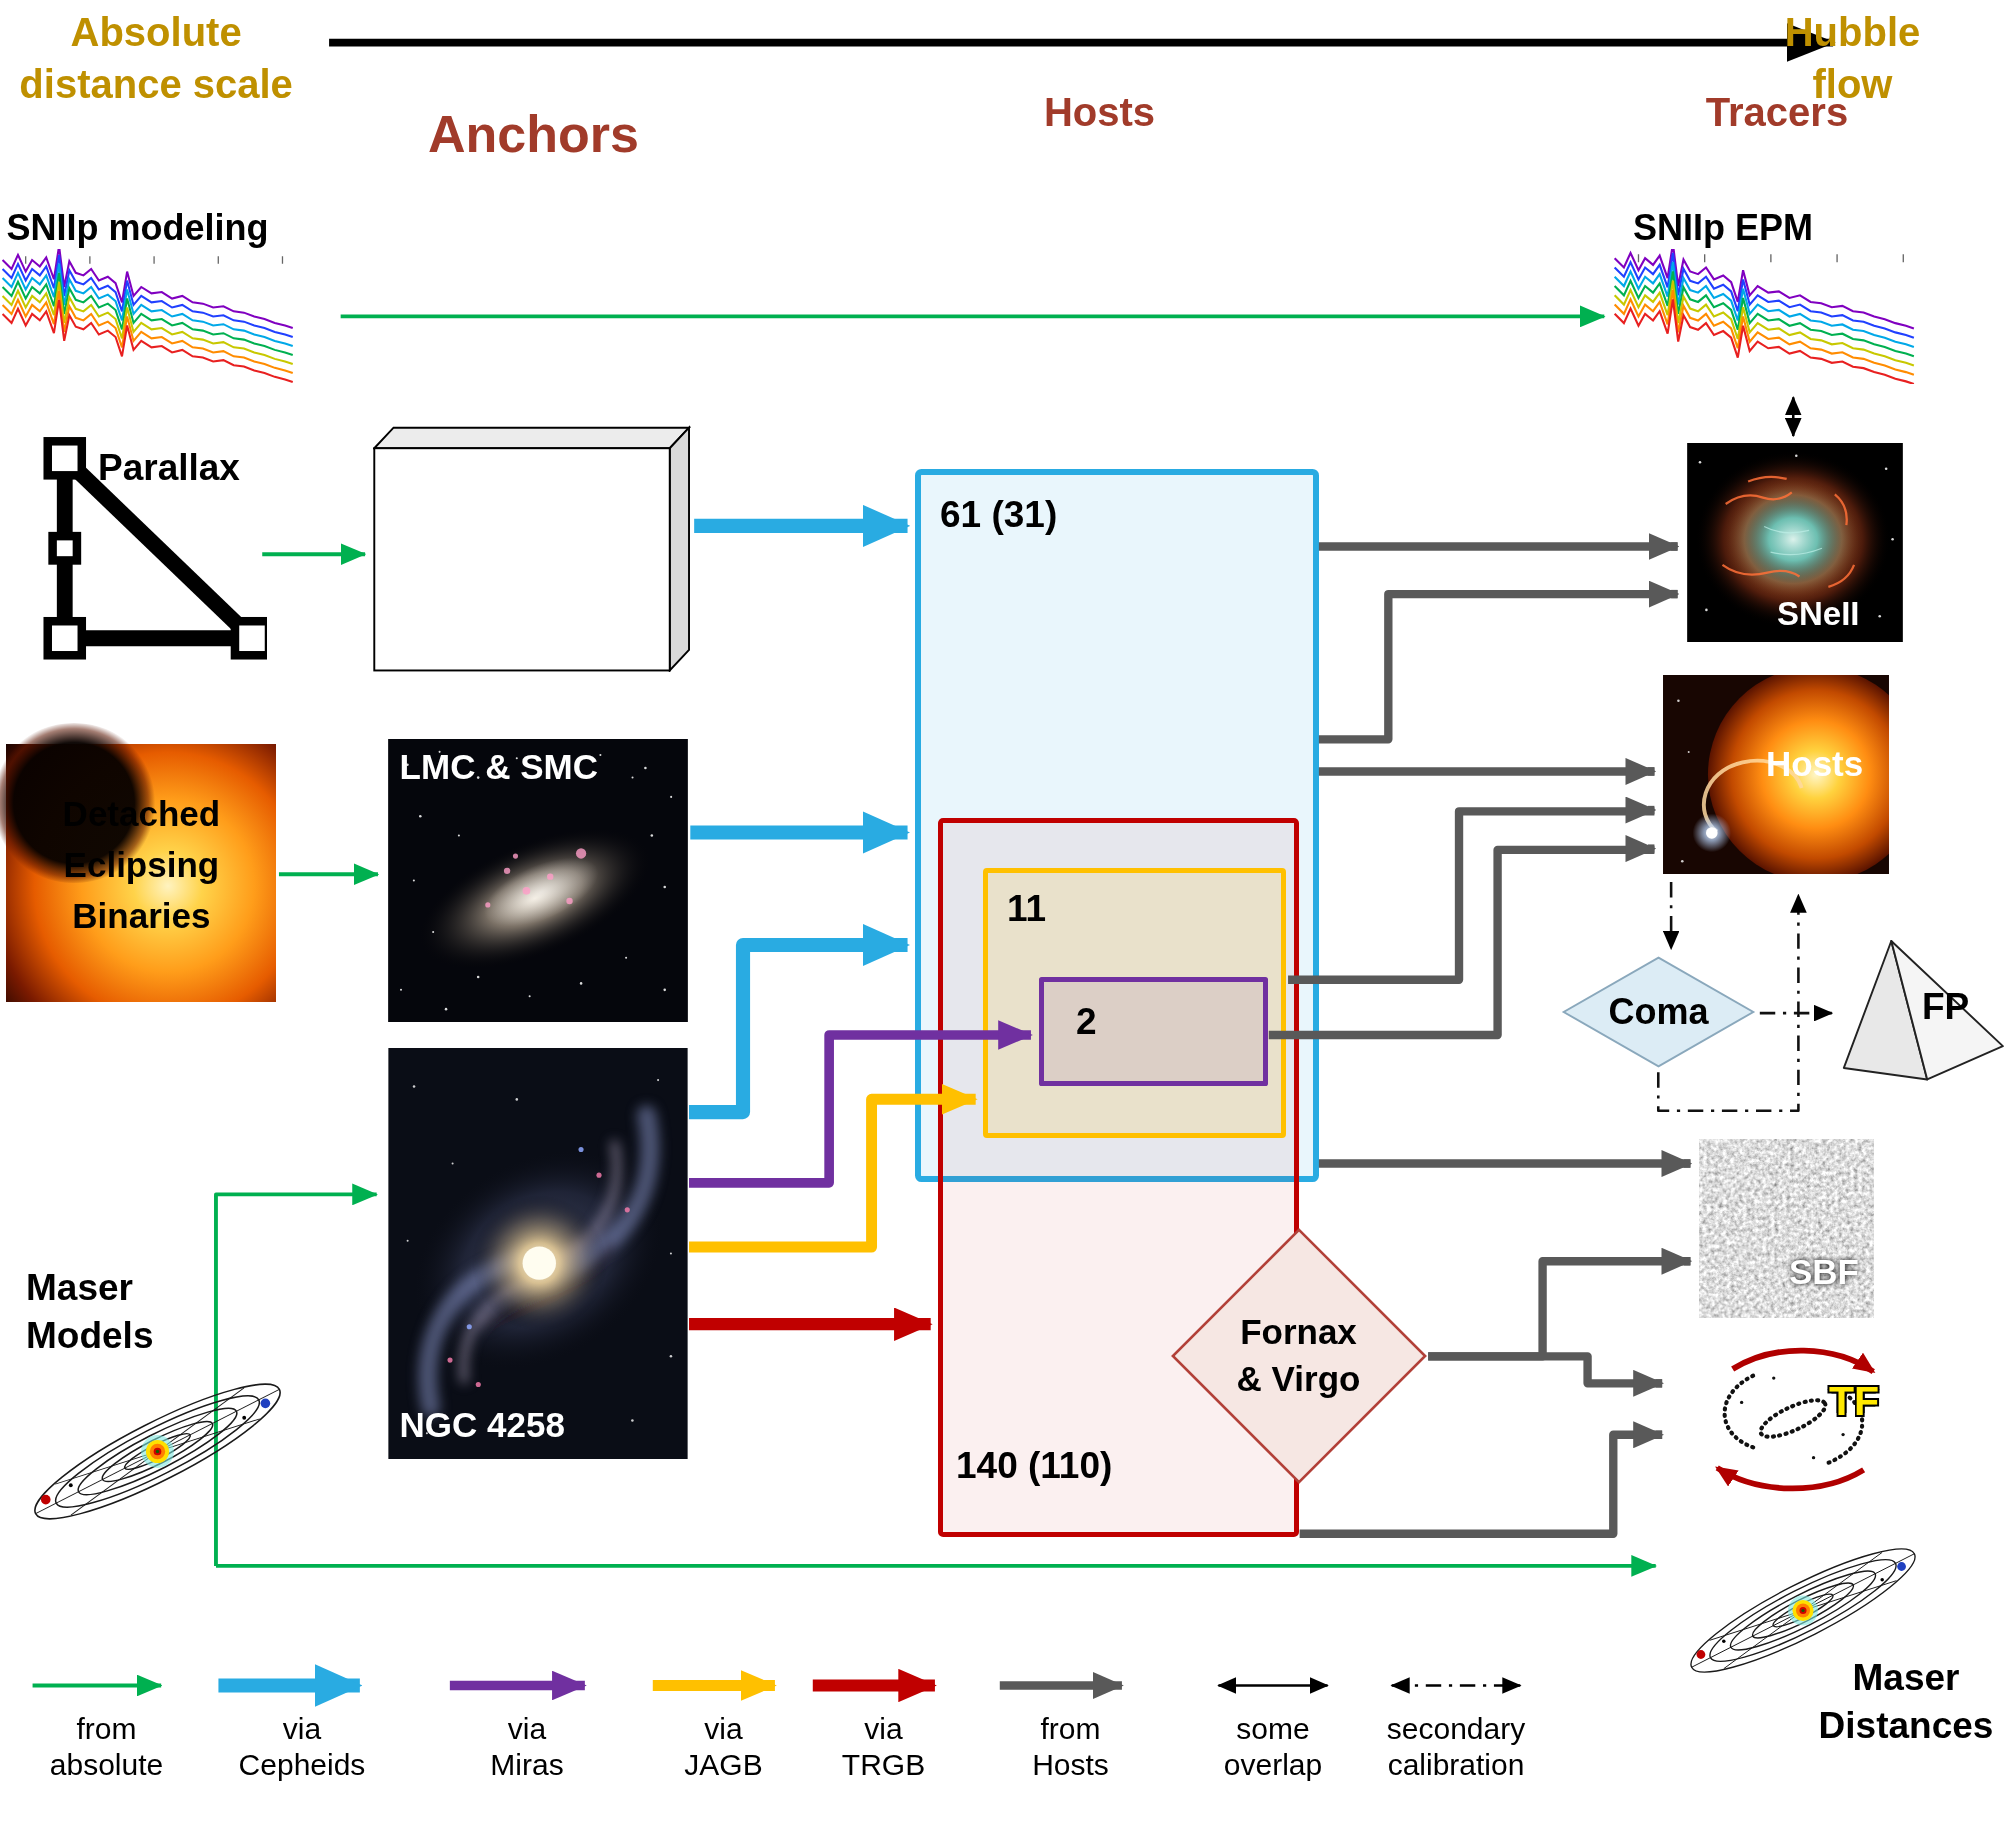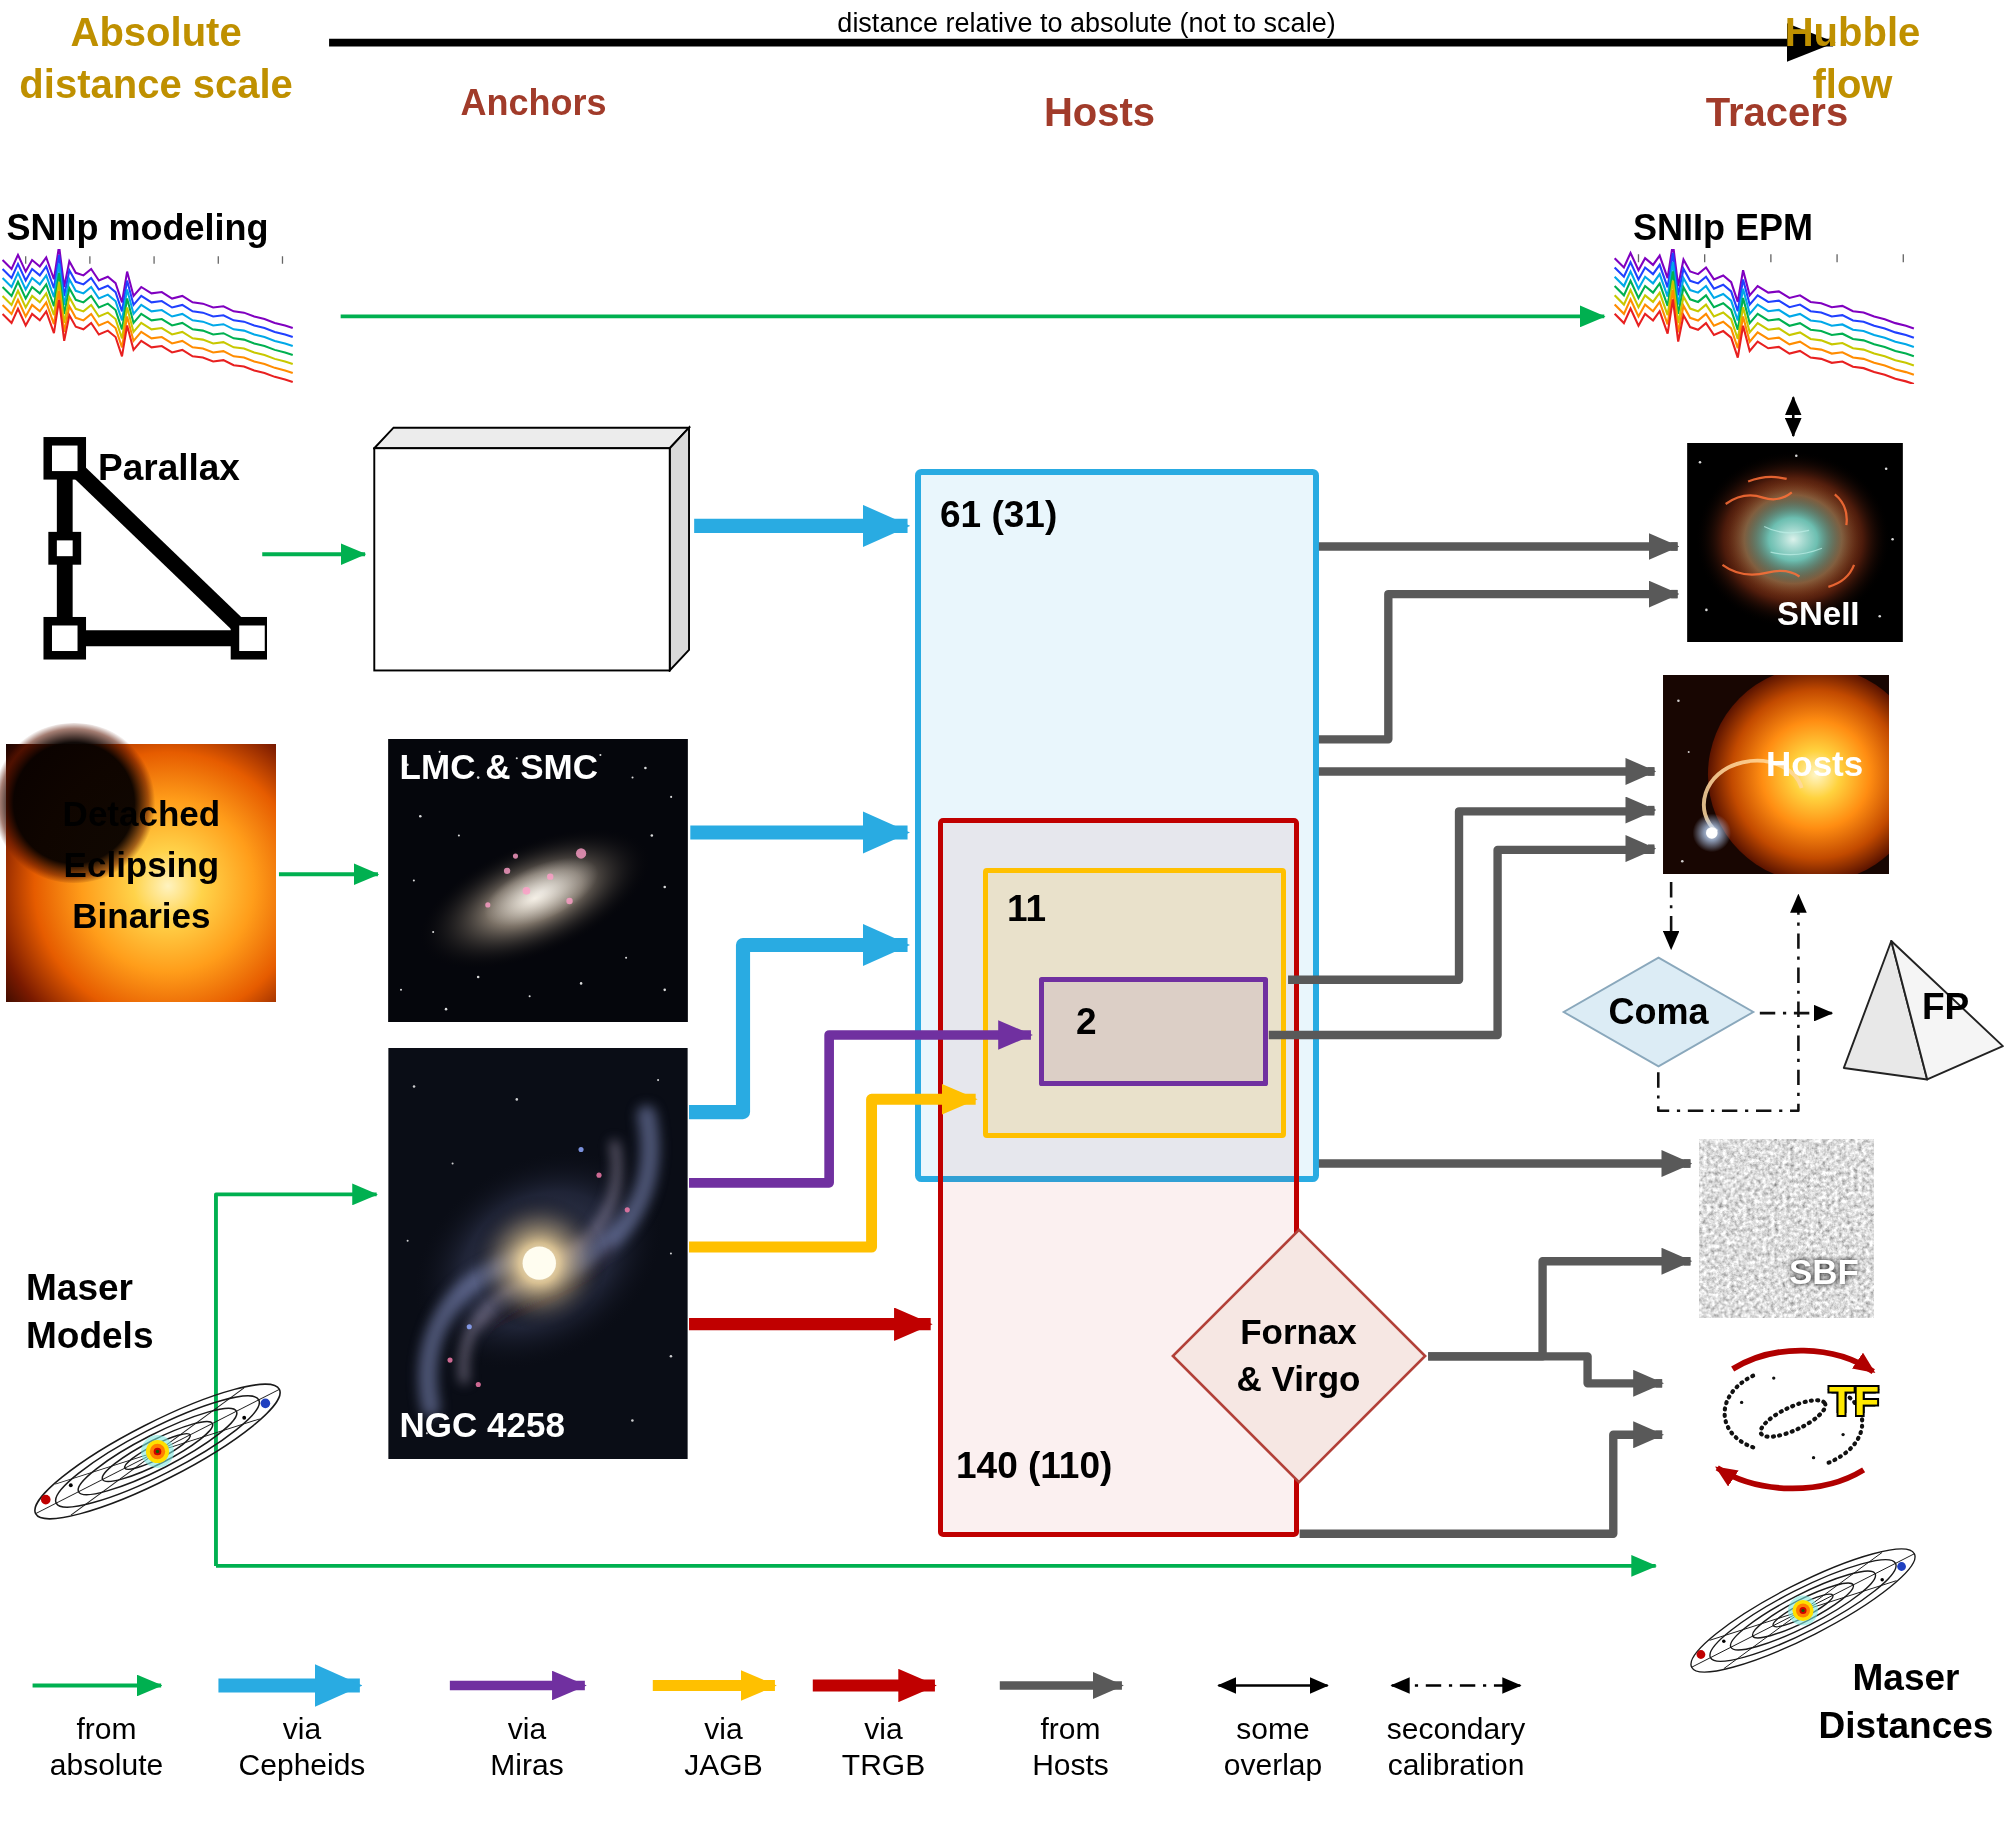--- a/index.html
+++ b/index.html
@@ -166,24 +166,23 @@
   <div class="imgwrap" style="left:1840px;top:933px;width:168px;height:157px;">
     <svg width="168" height="157" viewBox="0 0 262 244">
       <polygon points="80,12 6,210 136,228" fill="#e8e8e8" stroke="#222" stroke-width="3" stroke-linejoin="round"></polygon>
       <polygon points="80,12 136,228 254,176" fill="#f5f5f5" stroke="#222" stroke-width="3" stroke-linejoin="round"></polygon>
     </svg>
     <div class="abs b" style="left:82px;top:53px;font-size:37px;color:#000;">FP</div>
   </div>
 
   <div class="abs pre ctr b gold" style="left:5.1px;top:6.4px;width:302px;font-size:40px;line-height:1.3;">Absolute
 distance scale</div>
-  <div class="abs ctr" style="left:765px;top:7.7px;width:643px;font-size:27px;color:#000;">distance relative to absolute (not to scale)</div>
   <div class="abs pre ctr b gold" style="left:1770px;top:6.4px;width:165px;font-size:40px;line-height:1.3;">Hubble
 flow</div>
-  <div class="abs ctr b brick" style="left:418px;top:82px;width:231px;font-size:36px;">Anchors</div>
+  <div class="abs ctr b brick" style="left:418px;top:104px;width:231px;font-size:52px;">Anchors</div>
   <div class="abs ctr b brick" style="left:1003px;top:90px;width:193px;font-size:40px;">Hosts</div>
   <div class="abs ctr b brick" style="left:1671px;top:90px;width:212px;font-size:40px;">Tracers</div>
 
   <div class="abs b" style="left:6.4px;top:207px;font-size:36px;color:#000;">SNIIp modeling</div>
   <svg class="abs" style="left:0;top:249px" width="321" height="135" viewBox="0 0 250 100">
     <g stroke-width="1.6">
       <use href="#specP" stroke="#8000c0" transform="translate(0,-24)"></use>
       <use href="#specP" stroke="#2040ff" transform="translate(0,-17)"></use>
       <use href="#specP" stroke="#00a8e8" transform="translate(0,-10)"></use>
       <use href="#specP" stroke="#00b050" transform="translate(0,-3)"></use>

